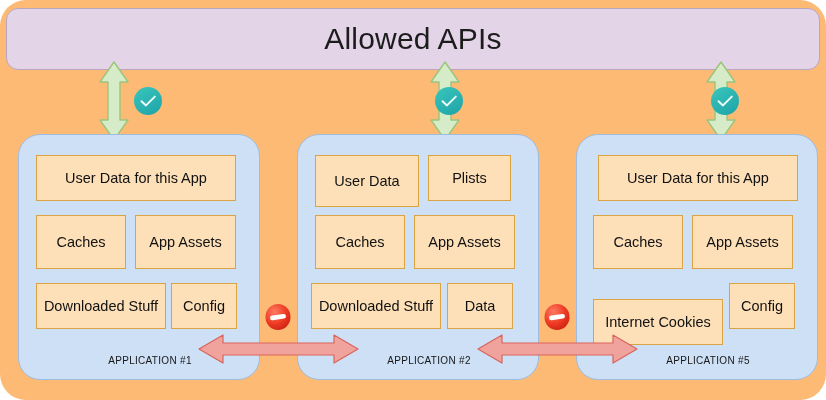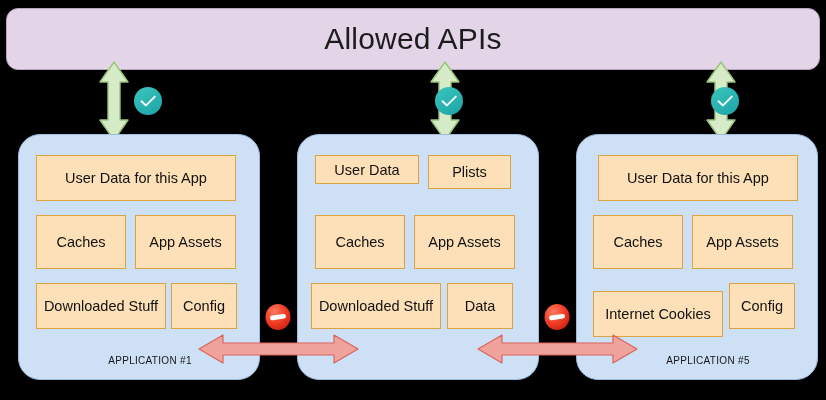--- a/index.html
+++ b/index.html
@@ -10,21 +10,22 @@
   body {
     font-family: "Liberation Sans", sans-serif;
     -webkit-font-smoothing: antialiased;
   }
 
   #canvas {
     position: relative;
     width: 826px;
     height: 400px;
     overflow: hidden;
-    background: #000000;
+    background: #fdba74;
+    border-radius: 26px;
   }
 
   
   .api-banner {
     position: absolute;
     left: 6px;
     top: 8px;
     width: 814px;
     height: 62px;
     box-sizing: border-box;
@@ -165,33 +166,34 @@
   <div class="app-box" style="left:18px; width:242px;">
     <div class="tile" style="left:17px; top:20px; width:200px; height:46px;">User Data for this App</div>
     <div class="tile" style="left:17px; top:80px; width:90px; height:54px;">Caches</div>
     <div class="tile" style="left:116px; top:80px; width:101px; height:54px;">App Assets</div>
     <div class="tile" style="left:17px; top:148px; width:130px; height:46px;">Downloaded Stuff</div>
     <div class="tile" style="left:152px; top:148px; width:66px; height:46px;">Config</div>
     <div class="app-label">APPLICATION #1</div>
   </div>
 
   <div class="app-box" style="left:297px; width:242px;">
-    <div class="tile" style="left:17px; top:20px; width:104px; height:29px;">User Data</div>
-    <div class="tile" style="left:130px; top:20px; width:83px; height:34px;text-align:right;">Plists</div>
+    <div class="tile" style="left:17px; top:20px; width:104px; height:52px;">User Data</div>
+    <div class="tile" style="left:130px; top:20px; width:83px; height:46px;text-align:right;">Plists</div>
     <div class="tile" style="left:17px; top:80px; width:90px; height:54px;">Caches</div>
     <div class="tile" style="left:116px; top:80px; width:101px; height:54px;">App Assets</div>
     <div class="tile" style="left:13px; top:148px; width:130px; height:46px;">Downloaded Stuff</div>
     <div class="tile" style="left:149px; top:148px; width:66px; height:46px;">Data</div>
+    <div class="app-label">APPLICATION #2</div>
   </div>
 
   <div class="app-box" style="left:576px; width:242px;">
     <div class="tile" style="left:21px; top:20px; width:200px; height:46px;">User Data for this App</div>
     <div class="tile" style="left:16px; top:80px; width:90px; height:54px;">Caches</div>
     <div class="tile" style="left:115px; top:80px; width:101px; height:54px;">App Assets</div>
-    <div class="tile" style="left:16px; top:156px; width:130px; height:46px;">Internet Cookies</div>
+    <div class="tile" style="left:16px; top:164px; width:130px; height:46px;">Internet Cookies</div>
     <div class="tile" style="left:152px; top:148px; width:66px; height:46px;">Config</div>
     <div class="app-label">APPLICATION #5</div>
   </div>
 
   <div class="h-arrow" style="left:197px; top:332px; width:163px;">
     <svg width="163" height="34" viewBox="0 0 163 34" aria-hidden="true">
       <polygon points="2,17 26,3 26,11 137,11 137,3 161,17 137,31 137,23 26,23 26,31" fill="#f0a39c" stroke="#d9645c" stroke-width="1.2" stroke-linejoin="round"></polygon>
     </svg>
   </div>
   <div class="h-arrow" style="left:476px; top:332px; width:163px;">

